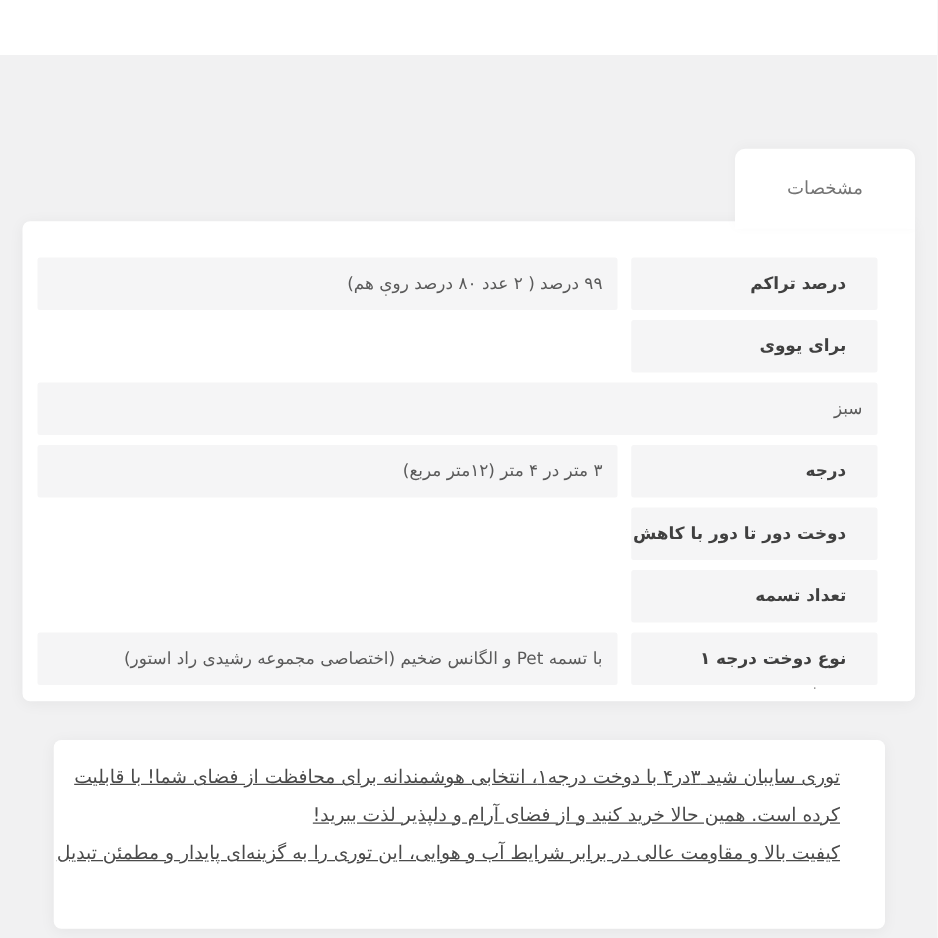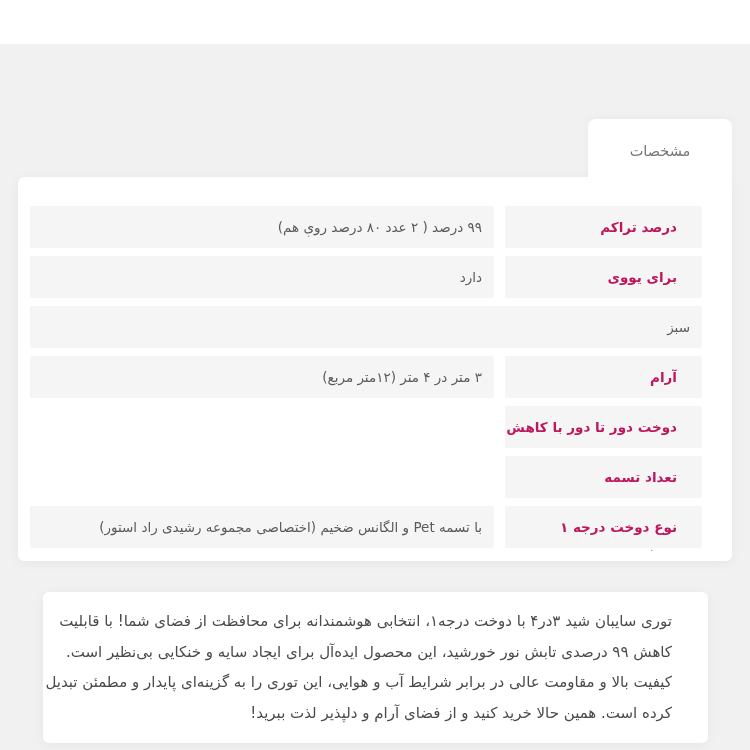--- a/index.html
+++ b/index.html
@@ -49,21 +49,21 @@
     direction: rtl;
   }
   .spec-label-cell {
     width: 197px;
     margin-left: 11px;
     background: #f5f5f6;
     border-radius: 2px;
     display: flex;
     align-items: center;
     padding: 0 25px 0 8px;
-    color: #be185d;
+    color: #404040;
     font-weight: 600;
     font-size: 13.5px;
     white-space: nowrap;
   }
   .spec-value-cell {
     flex: 1;
     background: #f5f5f6;
     border-radius: 2px;
     display: flex;
     align-items: center;
@@ -98,20 +98,21 @@
     box-shadow: 0 2px 12px rgba(0,0,0,0.05);
     padding: 14px 36px;
     direction: rtl;
   }
   .desc-line {
     text-align: right;
     font-size: 15px;
     color: #4a4a4a;
     line-height: 30.5px;
     white-space: nowrap;
+    text-decoration: underline;
   }
 </style>
 </head>
 <body>
 
 <div class="page">
 
   <div class="spec-tab">
     <span>مشخصات</span>
   </div>
@@ -121,29 +122,28 @@
     <div class="spec-row">
       <div class="spec-label-cell">درصد تراکم</div>
       <div class="spec-value-cell">
         <span>۹۹ درصد ( ۲ عدد ۸۰ درصد روی هم)</span>
         <span class="value-note">.</span>
       </div>
     </div>
 
     <div class="spec-row">
       <div class="spec-label-cell">برای یووی</div>
-      <div class="spec-value-cell">دارد</div>
     </div>
 
     <div class="spec-row">
       <div class="spec-value-cell">سبز</div>
     </div>
 
     <div class="spec-row">
-      <div class="spec-label-cell">آرام</div>
+      <div class="spec-label-cell">درجه</div>
       <div class="spec-value-cell">۳ متر در ۴ متر (۱۲متر مربع)</div>
     </div>
 
     <div class="spec-row">
       <div class="spec-label-cell">دوخت دور تا دور با کاهش</div>
     </div>
 
     <div class="spec-row">
       <div class="spec-label-cell">تعداد تسمه</div>
     </div>
@@ -151,18 +151,17 @@
     <div class="spec-row">
       <div class="spec-label-cell">نوع دوخت درجه ۱</div>
       <div class="spec-value-cell">با تسمه Pet و الگانس ضخیم (اختصاصی مجموعه رشیدی راد استور)</div>
     </div>
 
     <span class="stray-dot">.</span>
   </div>
 
   <div class="desc-card">
     <div class="desc-line">توری سایبان شید ۳در۴ با دوخت درجه۱، انتخابی هوشمندانه برای محافظت از فضای شما! با قابلیت</div>
-    <div class="desc-line">کاهش ۹۹ درصدی تابش نور خورشید، این محصول ایده‌آل برای ایجاد سایه و خنکایی بی‌نظیر است.</div>
+    <div class="desc-line">کرده است. همین حالا خرید کنید و از فضای آرام و دلپذیر لذت ببرید!</div>
     <div class="desc-line">کیفیت بالا و مقاومت عالی در برابر شرایط آب و هوایی، این توری را به گزینه‌ای پایدار و مطمئن تبدیل</div>
-    <div class="desc-line">کرده است. همین حالا خرید کنید و از فضای آرام و دلپذیر لذت ببرید!</div>
   </div>
 
 </div>
 
 </body></html>

